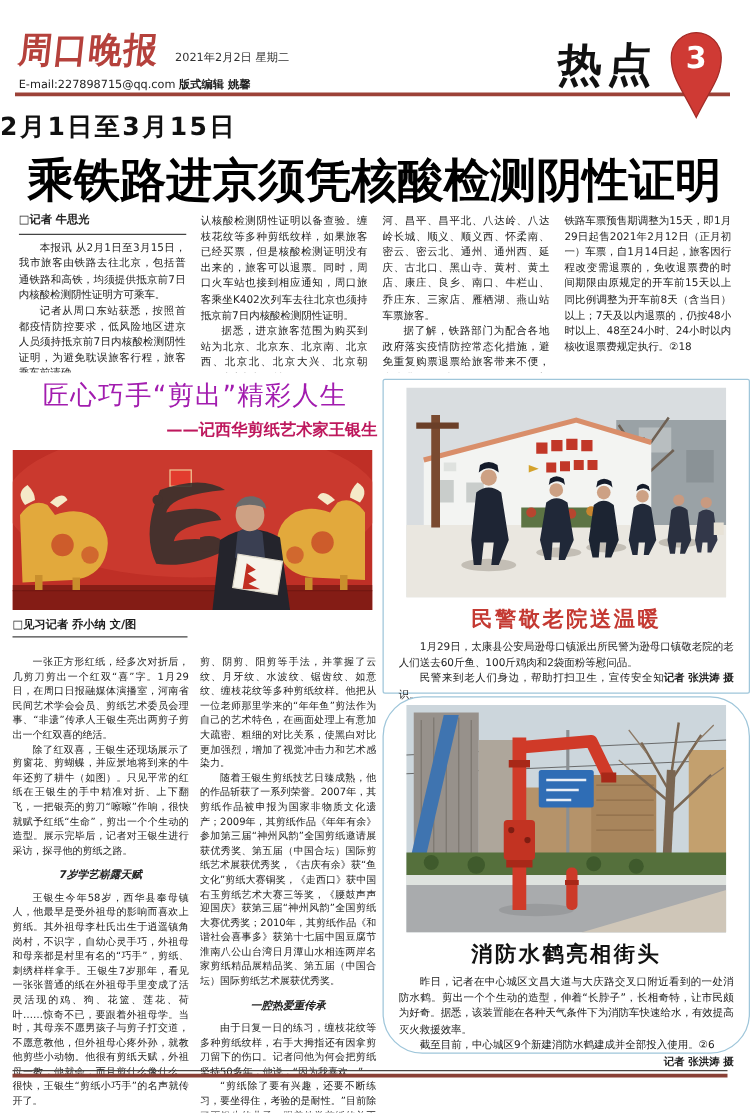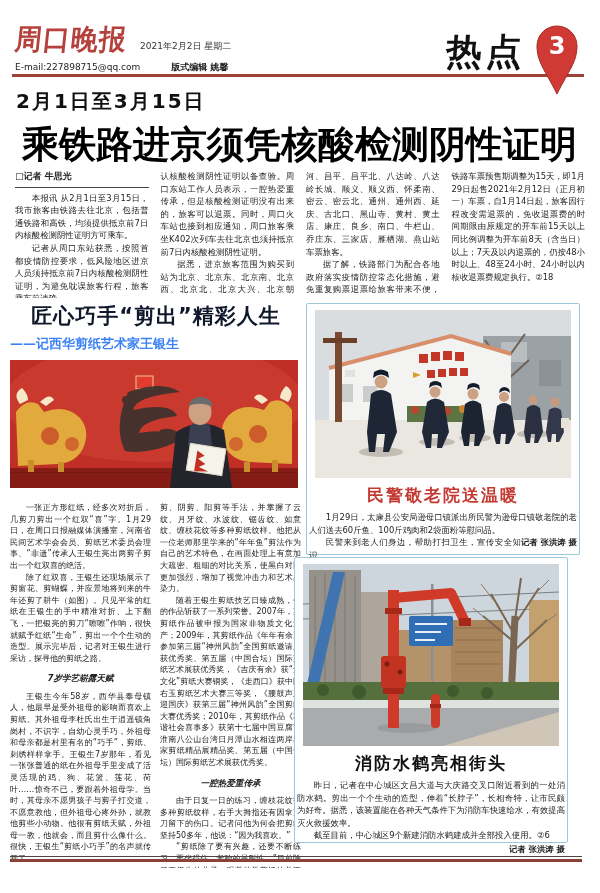--- a/index.html
+++ b/index.html
@@ -9,51 +9,51 @@
     color:#1c1c1c;overflow:hidden;
   }
   .abs{position:absolute;}
 
   
   .masthead{top:22px;left:15px;right:12px;height:50px;}
   .logo{color:#b5413c;font-size:27px;font-weight:bold;display:inline-block;
         transform:skew(-6deg) scaleY(1.05);letter-spacing:1px;}
   .mast-date{font-size:9px;color:#333;margin-left:8px;}
   .mast-row2{font-size:9px;color:#222;margin-top:3px;}
-  .mast-editor{margin-left:28px;font-weight:bold;}
+  .mast-editor{font-weight:bold;}
   .section-title{position:absolute;right:62px;top:6px;font-size:36px;font-weight:bold;
         color:#111;transform:skew(-4deg);letter-spacing:4px;}
   .pin-wrap{position:absolute;right:6px;top:-2px;width:50px;height:78px;z-index:5;}
   .header-rule{top:74px;left:12px;right:16px;height:3px;background:#9c4238;}
 
   
-  .kicker{top:88px;left:16px;font-size:20px;font-weight:bold;letter-spacing:2px;color:#111;}
+  .kicker{top:88px;left:0;font-size:20px;font-weight:bold;letter-spacing:2px;color:#111;}
   .headline{top:120px;left:22px;width:565px;font-size:37px;font-weight:900;
         letter-spacing:0px;color:#000;transform:scaleX(1.0);white-space:nowrap;}
   .lead-cols{top:170px;left:15px;width:570px;height:128px;display:flex;gap:12px;overflow:hidden;}
   .lead-col{flex:1;font-size:8.4px;line-height:1.5;text-align:justify;color:#222;}
   .byline{font-size:9px;font-weight:bold;padding-bottom:3px;border-bottom:1px solid #444;
         margin-bottom:4px;}
   p.ind{ text-indent:2em;margin:0;}
   p.cont{text-indent:0;margin:0;}
 
   
   .feature{top:302px;left:10px;width:292px;}
-  .f-title{color:#0f172a;font-size:21px;font-weight:bold;text-align:center;letter-spacing:1px;}
-  .f-subtitle{color:#3b82f6;font-size:13px;font-weight:bold;text-align:left;margin-top:5px;}
+  .f-title{color:#a21caf;font-size:21px;font-weight:normal;text-align:center;letter-spacing:1px;}
+  .f-subtitle{color:#be185d;font-size:13px;font-weight:bold;text-align:right;margin-top:5px;}
   .f-photo{margin-top:7px;width:288px;height:128px;display:block;}
   .f-byline-row{margin-top:5px;width:140px;}
   .f-cols{margin-top:14px;display:flex;gap:9px;height:366px;overflow:hidden;}
   .f-col{width:141px;font-size:8px;line-height:1.45;text-align:justify;color:#222;}
   .f-sub{font-weight:bold;text-align:center;font-size:8.6px;margin:8px 0 6px 0;font-style:italic;}
 
   
-  .box{border:1.5px solid #9fc6da;border-radius:2px;background:#fff;padding:6px 2px;}
+  .box{border:1.5px solid #9fc6da;border-radius:2px;background:#fff;padding:6px 12px;}
   .box1{top:303px;left:306px;width:268px;height:238px;}
-  .box2{top:557px;left:294px;width:268px;height:272px;}
+  .box2{top:557px;left:306px;width:268px;height:272px;border-radius:32px;}
   .box-photo{display:block;width:256px;margin:0 auto;}
   .p-title-red{color:#c43a33;font-size:17px;font-weight:bold;text-align:center;margin-top:6px;letter-spacing:2px;}
   .p-title-blk{color:#111;font-size:17px;font-weight:bold;text-align:center;margin-top:6px;letter-spacing:2px;}
   .box-body{font-size:8.4px;line-height:1.5;text-align:justify;color:#222;margin-top:4px;}
   .credit-row{display:flex;}
   .credit{margin-left:auto;font-weight:bold;white-space:nowrap;}
   .credit-line{text-align:right;font-weight:bold;font-size:8.4px;margin-top:1px;}
 
   
   .bottom-rule{top:856px;left:10px;width:572px;}
@@ -85,21 +85,21 @@
 <div class="abs kicker">2月1日至3月15日</div>
 <div class="abs headline">乘铁路进京须凭核酸检测阴性证明</div>
 
 <div class="abs lead-cols">
   <div class="lead-col">
     <div class="byline">□记者 牛思光</div>
     <p class="ind">本报讯 从2月1日至3月15日，我市旅客由铁路去往北京，包括普通铁路和高铁，均须提供抵京前7日内核酸检测阴性证明方可乘车。</p>
     <p class="ind">记者从周口东站获悉，按照首都疫情防控要求，低风险地区进京人员须持抵京前7日内核酸检测阴性证明，为避免耽误旅客行程，旅客乘车前请确</p>
   </div>
   <div class="lead-col">
-    <p class="cont">认核酸检测阴性证明以备查验。周口东站工作人员表示，一腔热爱重传承，但是核酸检测证明没有出来的，旅客可以退票。同时，周口火车站也接到相应通知，周口旅客乘坐K402次列车去往北京也须持抵京前7日内核酸检测阴性证明。</p>
+    <p class="cont">认核酸检测阴性证明以备查验。缠枝花纹等多种剪纸纹样，如果旅客已经买票，但是核酸检测证明没有出来的，旅客可以退票。同时，周口火车站也接到相应通知，周口旅客乘坐K402次列车去往北京也须持抵京前7日内核酸检测阴性证明。</p>
     <p class="ind">据悉，进京旅客范围为购买到站为北京、北京东、北京南、北京西、北京北、北京大兴、北京朝阳、大兴机场、清</p>
   </div>
   <div class="lead-col">
     <p class="cont">河、昌平、昌平北、八达岭、八达岭长城、顺义、顺义西、怀柔南、密云、密云北、通州、通州西、延庆、古北口、黑山寺、黄村、黄土店、康庄、良乡、南口、牛栏山、乔庄东、三家店、雁栖湖、燕山站车票旅客。</p>
     <p class="ind">据了解，铁路部门为配合各地政府落实疫情防控常态化措施，避免重复购票退票给旅客带来不便，自发售2021年2月12日（正月初一）车票起，</p>
   </div>
   <div class="lead-col">
     <p class="cont">铁路车票预售期调整为15天，即1月29日起售2021年2月12日（正月初一）车票，自1月14日起，旅客因行程改变需退票的，免收退票费的时间期限由原规定的开车前15天以上同比例调整为开车前8天（含当日）以上；7天及以内退票的，仍按48小时以上、48至24小时、24小时以内核收退票费规定执行。②18</p>
   </div>
 </div>
@@ -147,20 +147,23 @@
       <path d="M180 66 q10 -8 20 0 l2 20 q-12 8 -24 0 z" fill="#3a3f52"></path>
       <ellipse cx="190" cy="52" rx="11.5" ry="13" fill="#cda184"></ellipse>
       <path d="M178 46 q4 -10 14 -9 q10 1 11 10 q-12 -6 -25 -1 z" fill="#6b6b6b"></path>
       <g transform="rotate(9 196 100)">
         <rect x="178" y="86" width="36" height="27" fill="#f6f3ea" stroke="#ddd8ca" stroke-width="1"></rect>
         <path d="M186 92 l8 4 -6 4 8 4 -6 4 10 3 -14 2 z" fill="#c22f22"></path>
       </g>
     </g>
   </svg>
 
+  <div class="f-byline-row">
+    <div class="byline">□见习记者 乔小纳 文/图</div>
+  </div>
 
   <div class="f-cols">
     <div class="f-col">
       <p class="ind">一张正方形红纸，经多次对折后，几剪刀剪出一个红双“喜”字。1月29日，在周口日报融媒体演播室，河南省民间艺术学会会员、剪纸艺术委员会理事、“非遗”传承人王银生亮出两剪子剪出一个红双喜的绝活。</p>
       <p class="ind">除了红双喜，王银生还现场展示了剪窗花、剪蝴蝶，并应景地将到来的牛年还剪了耕牛（如图）。只见平常的红纸在王银生的手中精准对折、上下翻飞，一把银亮的剪刀“嚓嚓”作响，很快就赋予红纸“生命”，剪出一个个生动的造型。展示完毕后，记者对王银生进行采访，探寻他的剪纸之路。</p>
       <div class="f-sub">7岁学艺崭露天赋</div>
       <p class="ind">王银生今年58岁，西华县奉母镇人，他最早是受外祖母的影响而喜欢上剪纸。其外祖母李杜氏出生于逍遥镇角岗村，不识字，自幼心灵手巧，外祖母和母亲都是村里有名的“巧手”，剪纸、刺绣样样拿手。王银生7岁那年，看见一张张普通的纸在外祖母手里变成了活灵活现的鸡、狗、花篮、莲花、荷叶……惊奇不已，要跟着外祖母学。当时，其母亲不愿男孩子与剪子打交道，不愿意教他，但外祖母心疼外孙，就教他剪些小动物。他很有剪纸天赋，外祖母一教，他就会，而且剪什么像什么。很快，王银生“剪纸小巧手”的名声就传开了。</p>
 
     </div>
     <div class="f-col">

